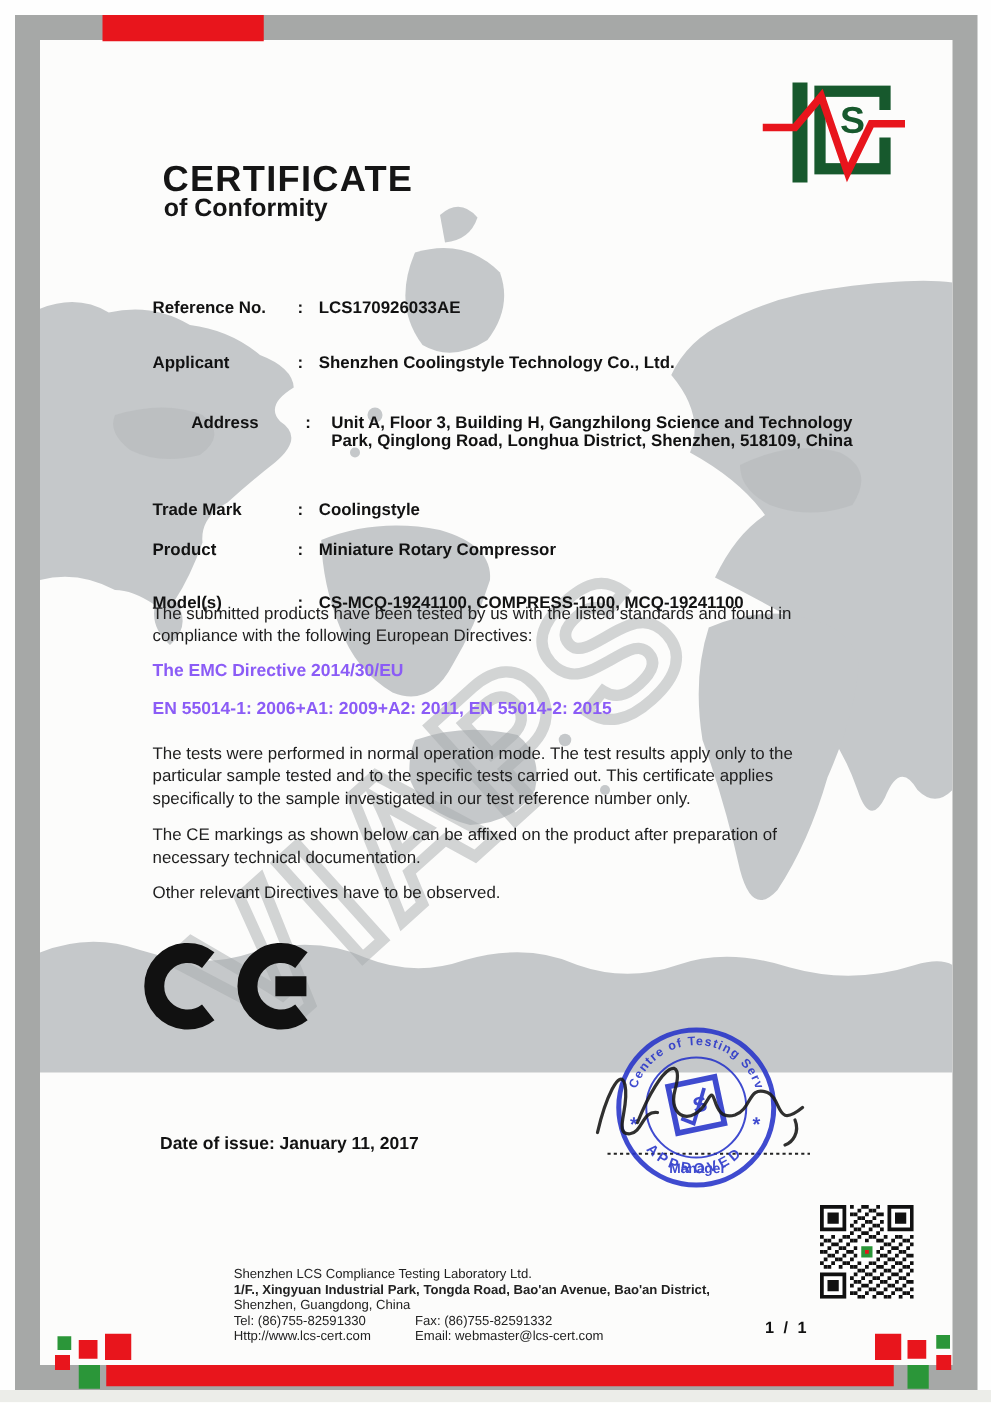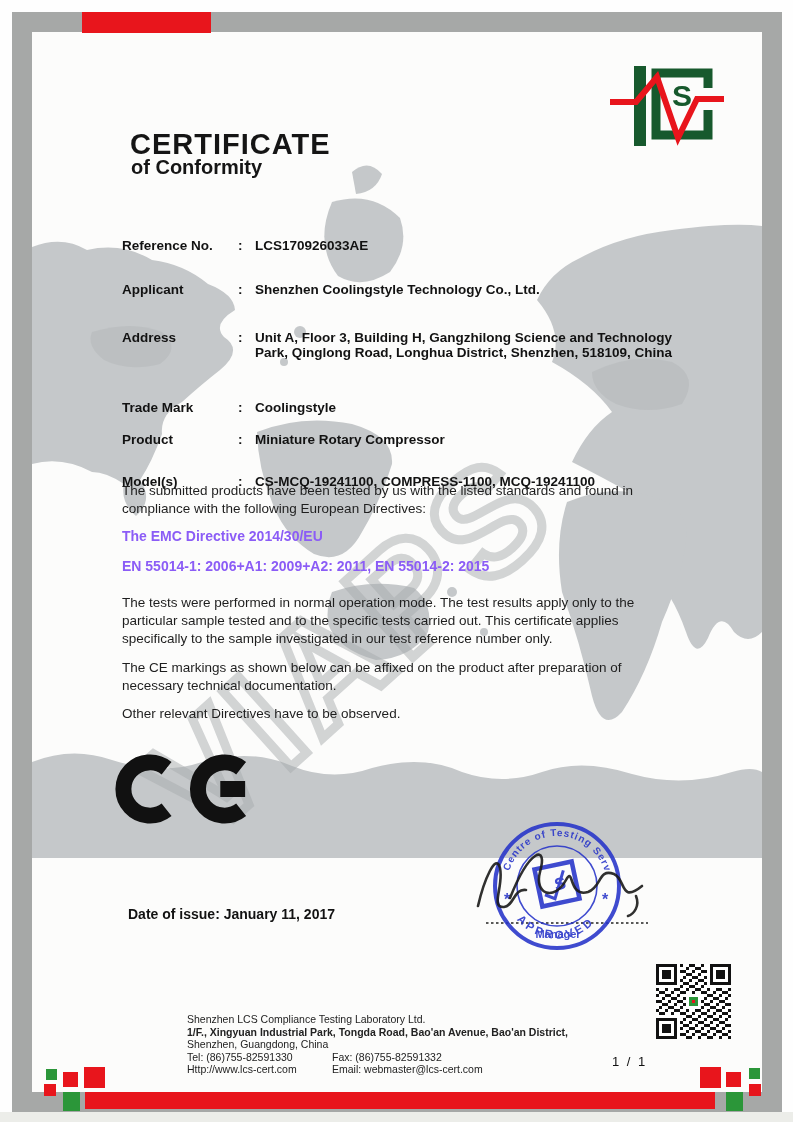--- a/index.html
+++ b/index.html
@@ -43,21 +43,21 @@
 
   .ce-mark{position:absolute;left:112px;top:742px;width:142px;height:94px;}
 
   .date-line{position:absolute;left:128px;top:906px;font-size:14px;font-weight:700;color:#121212;}
 
   .stamp{position:absolute;left:468px;top:810px;width:192px;height:150px;}
 
   .footer-block{position:absolute;left:142px;top:1013px;font-size:10.5px;line-height:12.6px;color:#222;margin-left:45px;}
   .footer-cols{display:grid;grid-template-columns:145px auto;}
   .fb-bold{font-weight:700;}
-  .page-num{position:absolute;left:612px;top:1054px;font-size:13px;font-weight:400;letter-spacing:2px;color:#111;}
+  .page-num{position:absolute;left:612px;top:1054px;font-size:13px;font-weight:700;letter-spacing:2px;color:#111;}
   .qr{position:absolute;left:656px;top:964px;width:75px;height:75px;}
 
   
   .sq{position:absolute;}
   .red{background:var(--accent-red,#e8151c);}
   .green{background:var(--accent-green,#2b9639);}
   .bottom-bar{position:absolute;left:85px;top:1092px;width:630px;height:17px;background:var(--accent-red,#e8151c);z-index:8;}
   .decor{z-index:9;}
 </style>
 </head>
@@ -119,21 +119,21 @@
       <div class="field-row" style="top:238px;">
         <span class="f-label">Reference No.</span>
         <span class="f-colon">:</span>
         <span class="f-value">LCS170926033AE</span>
       </div>
       <div class="field-row" style="top:282px;">
         <span class="f-label">Applicant</span>
         <span class="f-colon">:</span>
         <span class="f-value">Shenzhen Coolingstyle Technology Co., Ltd.</span>
       </div>
-      <div class="field-row" style="top:330px;">
+      <div class="field-row" style="top:330px;text-align:center;">
         <span class="f-label">Address</span>
         <span class="f-colon">:</span>
         <span class="f-value">
             <span style="display:block">Unit A, Floor 3, Building H, Gangzhilong Science and Technology</span>
             <span style="display:block">Park, Qinglong Road, Longhua District, Shenzhen, 518109, China</span>
           </span>
       </div>
       <div class="field-row" style="top:400px;">
         <span class="f-label">Trade Mark</span>
         <span class="f-colon">:</span>

